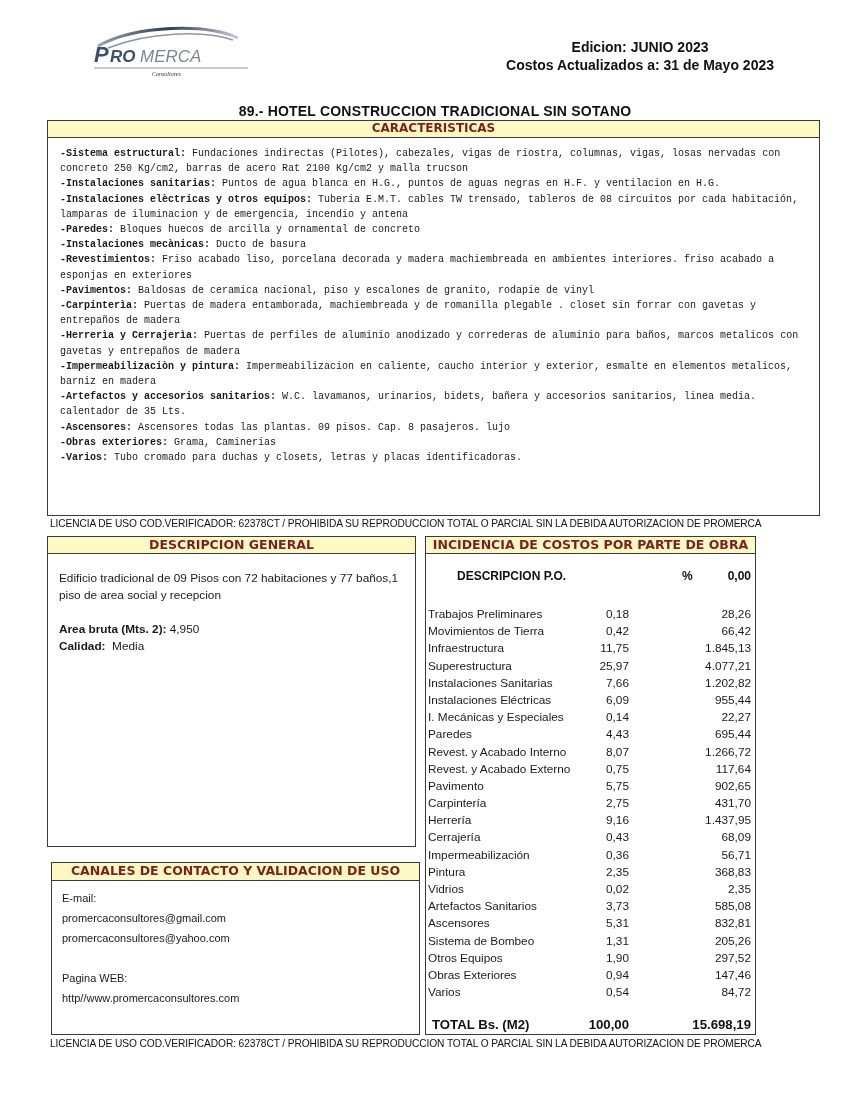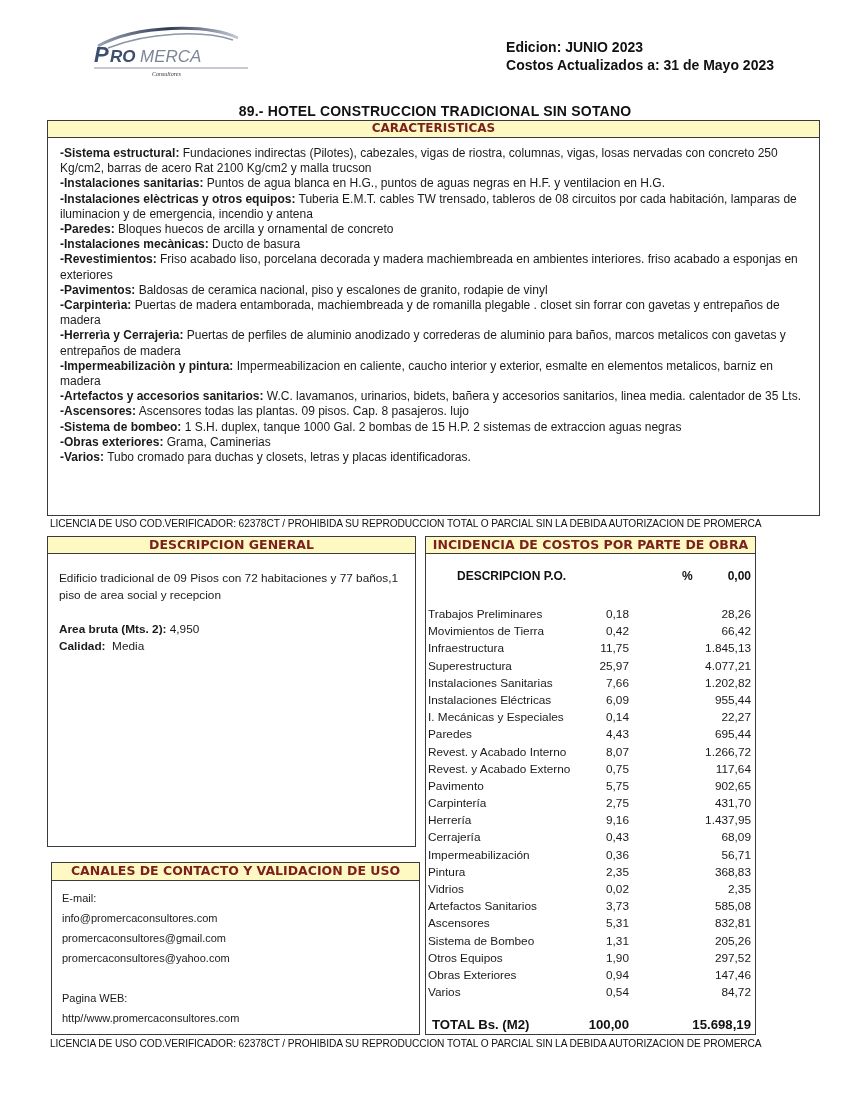--- a/index.html
+++ b/index.html
@@ -1,31 +1,31 @@
 <!DOCTYPE html>
 <html><head>
 <meta charset="utf-8">
 <style>
   * { box-sizing: border-box; margin: 0; padding: 0; }
   html, body { width: 850px; height: 1100px; background: #ffffff; overflow: hidden; }
   body { position: relative; font-family: "Liberation Sans", "DejaVu Sans", sans-serif; color: #111; }
 
   
   .logo { position: absolute; left: 88px; top: 24px; width: 170px; height: 56px; }
-  .edition { position: absolute; right: 76px; top: 38px; text-align: left; font-weight: bold; font-size: 14px; line-height: 18px; color: #111; }
+  .edition { position: absolute; right: 76px; top: 38px; text-align: center; font-weight: bold; font-size: 14px; line-height: 18px; color: #111; }
 
   .doc-title { position: absolute; left: 0; width: 850px; top: 103px; text-align: center; font-weight: bold; font-size: 14px; letter-spacing: 0.2px; margin-left: 10px; }
 
   .box { position: absolute; border: 1.5px solid #3a3a3a; background: #fff; }
   .box-head { background: #fef9c3; border-bottom: 1.5px solid #3a3a3a; text-align: center; color: #7b1f1f; font-weight: bold; font-family: "DejaVu Sans", sans-serif; }
 
   
   .carac { left: 47px; top: 120px; width: 773px; height: 396px; }
   .carac .box-head { height: 17px; font-size: 12px; line-height: 15px; }
-  .carac-body { padding: 8px 12px 0 12px; font-size: 12px; line-height: 15.2px; font-family: Liberation Sans, sans-serif; color: #1a1a1a; }
+  .carac-body { padding: 8px 12px 0 12px; font-size: 10px; line-height: 15.2px; font-family: Liberation Mono, monospace; color: #1a1a1a; }
   .carac-body p { margin: 0; }
   .carac-body b { font-weight: bold; }
 
   .license { position: absolute; left: 50px; font-size: 10.2px; letter-spacing: -0.1px; color: #111; font-family: "Liberation Sans", sans-serif; }
 
   
   .desc { left: 47px; top: 536px; width: 369px; height: 311px; }
   .desc .box-head { height: 17px; font-size: 12.5px; line-height: 15px; }
   .desc-body { padding: 16px 11px; font-size: 11.8px; line-height: 17px; color: #1a1a1a; }
   .desc-body .gap { height: 17px; }
@@ -90,21 +90,20 @@
       <p><b>-Instalaciones elèctricas y otros equipos:</b><span> Tuberia  E.M.T. cables TW trensado, tableros de 08 circuitos por cada habitación, lamparas de iluminacion y de emergencia, incendio y antena</span></p>
       <p><b>-Paredes:</b><span> Bloques huecos de arcilla y ornamental de concreto</span></p>
       <p><b>-Instalaciones mecànicas:</b><span> Ducto de basura</span></p>
       <p><b>-Revestimientos:</b><span> Friso acabado liso, porcelana decorada y madera machiembreada en ambientes interiores. friso acabado a esponjas en exteriores</span></p>
       <p><b>-Pavimentos:</b><span> Baldosas de ceramica nacional, piso y escalones de granito, rodapie de vinyl</span></p>
       <p><b>-Carpinterìa:</b><span> Puertas de madera entamborada, machiembreada y de romanilla plegable . closet sin forrar con gavetas y entrepaños de madera</span></p>
       <p><b>-Herrerìa y Cerrajerìa:</b><span> Puertas de perfiles de  aluminio  anodizado y correderas de aluminio para baños, marcos metalicos con gavetas y entrepaños de madera</span></p>
       <p><b>-Impermeabilizaciòn y pintura:</b><span> Impermeabilizacion en caliente,  caucho interior y exterior, esmalte en elementos metalicos, barniz en madera</span></p>
       <p><b>-Artefactos y accesorios sanitarios:</b><span> W.C. lavamanos,  urinarios,  bidets,  bañera y accesorios sanitarios, linea media. calentador de 35 Lts.</span></p>
       <p><b>-Ascensores:</b><span> Ascensores todas las plantas. 09 pisos. Cap. 8 pasajeros.  lujo</span></p>
-      <p><b>-Sistema de bombeo:</b><span> 1  S.H. duplex, tanque 1000  Gal. 2 bombas de 15 H.P.  2 sistemas de extraccion aguas negras</span></p>
       <p><b>-Obras exteriores:</b><span> Grama, Caminerias</span></p>
       <p><b>-Varios:</b><span> Tubo cromado  para  duchas  y closets, letras y placas identificadoras.</span></p>
     </div>
 </div>
 
 <div class="license" style="top:518px;">LICENCIA DE USO COD.VERIFICADOR: 62378CT   / PROHIBIDA SU REPRODUCCION TOTAL O PARCIAL SIN LA DEBIDA AUTORIZACION DE PROMERCA</div>
 
 <div class="box desc">
   <div class="box-head">DESCRIPCION GENERAL</div>
   <div class="desc-body">
@@ -112,21 +111,20 @@
     <div class="gap"></div>
     <div><b>Area bruta (Mts. 2):</b><span> 4,950</span></div>
     <div><b>Calidad:</b><span style="white-space:pre">  Media</span></div>
   </div>
 </div>
 
 <div class="box contact">
   <div class="box-head">CANALES DE CONTACTO Y VALIDACION DE USO</div>
   <div class="contact-body">
     <div>E-mail:</div>
-    <div>info@promercaconsultores.com</div>
     <div>promercaconsultores@gmail.com</div>
     <div>promercaconsultores@yahoo.com</div>
     <div class="gap"></div>
     <div>Pagina WEB:</div>
     <div>http//www.promercaconsultores.com</div>
   </div>
 </div>
 
 <div class="box incid">
   <div class="box-head">INCIDENCIA DE  COSTOS  POR PARTE DE OBRA</div>

